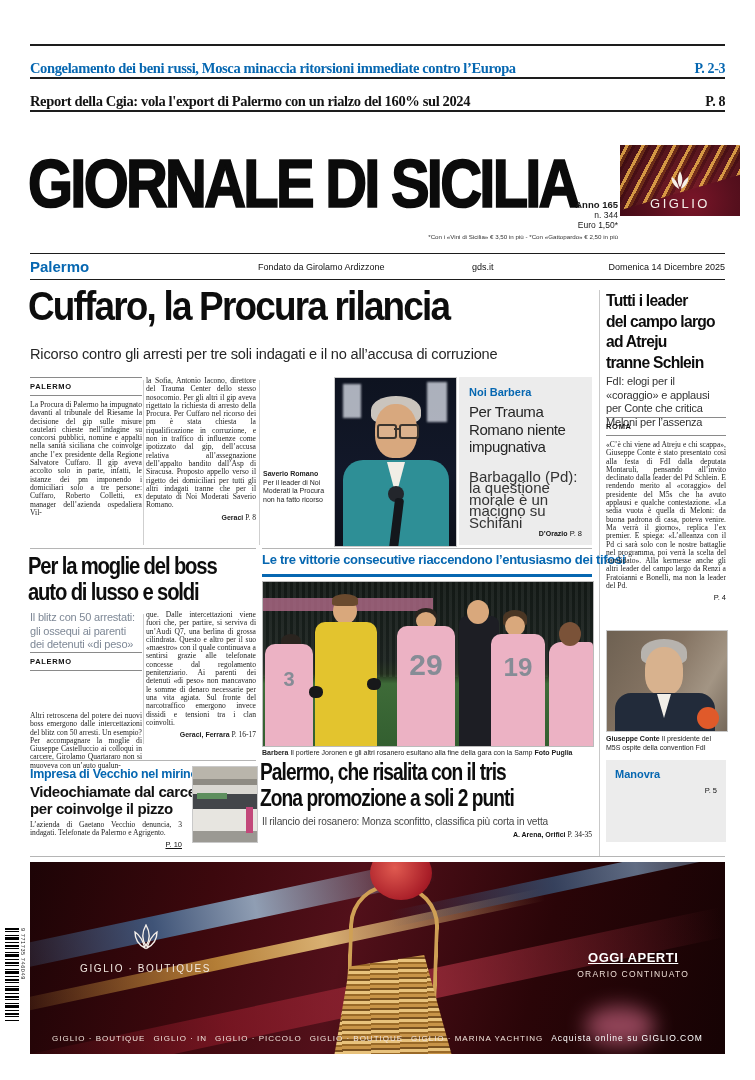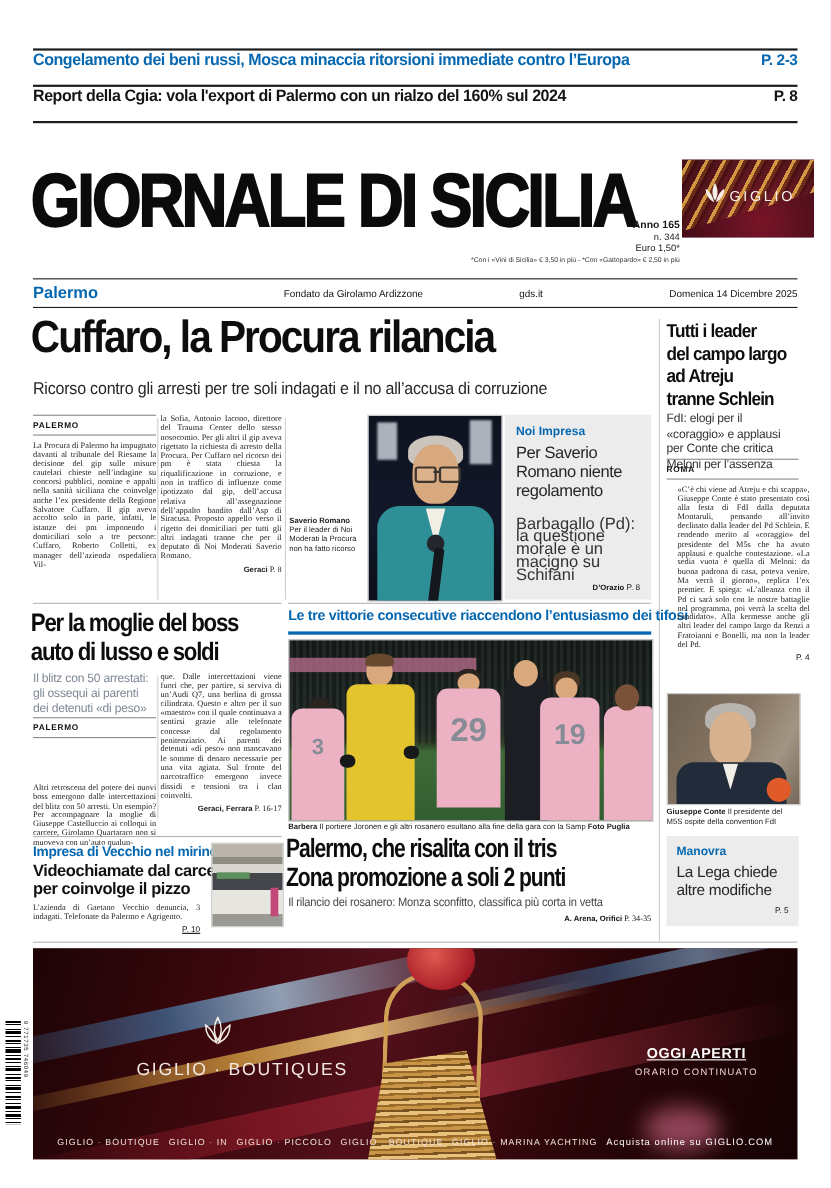--- a/index.html
+++ b/index.html
@@ -1,35 +1,35 @@
 <!DOCTYPE html>
 <html><head>
 <meta charset="utf-8">
 <style>
   html,body{margin:0;padding:0;background:#e9e9e9;}
   .page{position:relative;width:755px;height:1080px;margin:0 auto;background:#fff;
         font-family:"Liberation Sans",sans-serif;color:#111;overflow:hidden;}
   
   .teasers{position:absolute;left:30px;right:30px;top:44px;border-top:2px solid #1d1d1d;}
-  .teaser{display:flex;justify-content:space-between;align-items:flex-start;height:31px;
-          border-bottom:2px solid #1d1d1d;font-weight:bold;font-size:15px;letter-spacing:-0.4px;}
+  .teaser{display:flex;justify-content:space-between;align-items:flex-end;height:31px;
+          border-bottom:2px solid #1d1d1d;font-weight:bold;font-size:15px;letter-spacing:-0.4px;font-family:Liberation Serif, serif;}
   .teaser:last-child{border-bottom:2px solid #1d1d1d;}
   .teaser .tx{white-space:nowrap;transform:scaleX(.97);transform-origin:left;}
   .t-blue{color:#0667b1;} .t-black{color:#141414;} .t-gray{color:#8c8c8c;}
   .teaser .pg{font-size:14px;}
   
   .mast-title{position:absolute;left:28px;top:144px;font-size:63px;font-weight:bold;color:#0b0b0b;
           letter-spacing:-3px;white-space:nowrap;transform:scale(.92,1.08);transform-origin:left top;
           -webkit-text-stroke:1.6px #0b0b0b;}
   .giglio-box{position:absolute;left:620px;top:145px;width:120px;height:71px;overflow:hidden;
           background:radial-gradient(circle at 60% 80%,#7a1528 0%,#58101e 45%,#3a0813 100%);}
   .giglio-chains{position:absolute;inset:0;clip-path:polygon(0 0,100% 0,100% 42%,0 92%);
           background:repeating-linear-gradient(118deg,rgba(230,170,70,.05) 0 5px,rgba(235,175,75,.85) 5px 8px,
           rgba(130,70,20,.55) 8px 11px,rgba(60,20,10,.3) 11px 14px);}
-  .giglio-inner{position:absolute;inset:0;display:flex;flex-direction:row;align-items:center;justify-content:center;padding-bottom:5px;}
+  .giglio-inner{position:absolute;inset:0;display:flex;flex-direction:column;align-items:center;justify-content:flex-end;padding-bottom:5px;}
   .giglio-word{color:#f5efe9;font-size:13px;letter-spacing:2.5px;}
   .glogo{display:block;margin-bottom:2px;}
   .pubinfo{position:absolute;right:137px;top:200px;text-align:right;font-size:8.5px;line-height:10px;color:#1a1a1a;}
   .pubinfo .anno{font-weight:bold;font-size:9.5px;}
   .pubinfo .note{font-size:6.2px;color:#333;margin-top:2px;letter-spacing:0;}
   
   .folio{position:absolute;left:30px;right:30px;top:253px;height:25px;border-top:1.5px solid #1d1d1d;border-bottom:1px solid #1d1d1d;}
   .folio>div{position:absolute;top:0;height:25px;display:flex;align-items:center;}
   .f-edition{left:0;color:#0667b1;font-weight:bold;font-size:15px;}
   .f-founded{left:228px;font-size:9px;}
@@ -107,21 +107,21 @@
   .sp-h{position:absolute;left:260px;top:759px;font-size:24px;font-weight:bold;line-height:26px;
       letter-spacing:-1.2px;white-space:nowrap;transform:scaleX(.8);transform-origin:left;color:#0d0d0d;}
   .sp-sub{position:absolute;left:262px;top:815px;font-size:11px;color:#474747;letter-spacing:-0.2px;white-space:nowrap;transform:scaleX(.92);transform-origin:left;}
   .sp-byline{position:absolute;left:262px;top:830px;width:330px;text-align:right;font-size:7.5px;font-family:"Liberation Serif",serif;}
   .sp-byline b{font-family:"Liberation Sans",sans-serif;font-size:7px;}
   
   .sb-h{position:absolute;left:606px;top:291px;width:124px;font-size:17px;font-weight:bold;line-height:20.5px;letter-spacing:-0.8px;color:#0d0d0d;}
   .sb-h div{white-space:nowrap;transform:scaleX(.92);transform-origin:left;}
   .sb-sub{position:absolute;left:606px;top:375px;width:120px;font-size:11px;line-height:13.5px;color:#333;letter-spacing:-0.2px;}
   .sb-kicker{position:absolute;left:606px;top:417px;width:120px;}
-  .sb-body{position:absolute;left:606px;top:441px;width:120px;margin-left:10px;}
+  .sb-body{position:absolute;left:606px;top:441px;width:120px;}
   .sb-page{text-align:right;font-size:7.5px;margin-top:3px;font-family:"Liberation Sans",sans-serif;}
   .sb-photo{position:absolute;left:606px;top:630px;width:120px;height:100px;overflow:hidden;border:1px solid #c9c9c9;
       background:linear-gradient(120deg,#6e6152 0%,#857463 45%,#a39584 75%,#75685a 100%);}
   .c-hair{position:absolute;left:34px;top:8px;width:46px;height:26px;border-radius:50% 50% 30% 30%;background:#b7b3ae;}
   .c-face{position:absolute;left:38px;top:16px;width:38px;height:48px;border-radius:46% 46% 40% 40%;background:#d8b28e;}
   .c-suit{position:absolute;left:8px;top:62px;width:100px;height:40px;border-radius:16px 16px 0 0;background:#222b3a;}
   .c-shirt{position:absolute;left:50px;top:63px;width:14px;height:24px;background:#f2efe8;clip-path:polygon(0 0,100% 0,50% 100%);}
   .c-mic{position:absolute;right:8px;bottom:2px;width:22px;height:22px;border-radius:50%;background:#e05a2a;}
   .sb-caption{position:absolute;left:606px;top:735px;width:120px;font-size:7px;line-height:8.6px;color:#222;}
   .manovra{position:absolute;left:606px;top:760px;width:120px;height:82px;background:#ececec;padding:8px 9px;box-sizing:border-box;}
@@ -138,21 +138,21 @@
   .st-blue2{right:-80px;top:6px;width:420px;height:16px;background:linear-gradient(90deg,transparent,#3a5a80 40%,#7a98b8 60%,transparent);opacity:.7;}
   .ad-blob{position:absolute;right:70px;bottom:8px;width:70px;height:40px;border-radius:50%;background:#c2607c;filter:blur(10px);opacity:.7;}
   .ad-knot{position:absolute;left:340px;top:-16px;width:62px;height:54px;border-radius:50%;
       background:radial-gradient(circle at 40% 40%,#e05a50,#a91e28 70%,#7c1018);}
   .ad-handle{position:absolute;left:318px;top:22px;width:82px;height:140px;border:4px solid #cfa055;border-bottom:none;
       border-radius:42px 42px 0 0;transform:rotate(2deg);}
   .ad-bag{position:absolute;left:300px;top:92px;width:128px;height:118px;transform:rotate(2deg);
       clip-path:polygon(14% 12%,72% 0%,100% 97%,3% 100%);
       background:repeating-linear-gradient(176deg,#e8c27c 0 3px,#9a6a28 3px 5px,#c89448 5px 8px,#7a5220 8px 10px);}
   .ad-left{position:absolute;left:50px;top:62px;text-align:center;color:#f3e9e2;}
-  .ad-brand{font-size:16px;letter-spacing:1.6px;margin-top:5px;margin-left:44px;}
+  .ad-brand{font-size:10px;letter-spacing:1.6px;margin-top:5px;}
   .ad-right{position:absolute;right:36px;top:88px;text-align:center;color:#fff;}
   .ad-open{font-weight:bold;font-size:13px;letter-spacing:.5px;text-decoration:underline;}
   .ad-hours{font-size:8.5px;letter-spacing:1.2px;margin-top:4px;color:#ecdcd4;}
   .ad-stores{position:absolute;left:22px;right:22px;bottom:11px;display:flex;justify-content:space-between;align-items:center;
       color:#f0e3db;font-size:8px;letter-spacing:1px;white-space:nowrap;}
   .ad-online{font-size:8.5px;color:#fff;}
   
   .barcode{position:absolute;left:5px;top:928px;width:23px;height:94px;background:#fff;display:flex;align-items:stretch;}
   .bars{width:14px;height:100%;background:repeating-linear-gradient(180deg,#000 0 2px,#fff 2px 3px,#000 3px 4px,#fff 4px 7px,#000 7px 8px,#fff 8px 9px,#000 9px 12px,#fff 12px 14px,#000 14px 15px,#fff 15px 17px);}
   .bc-num{writing-mode:vertical-rl;font-size:5.5px;color:#222;letter-spacing:.6px;margin-left:1px;}
@@ -235,22 +235,22 @@
     <div class="r-lens" style="left:42px;"></div>
     <div class="r-lens" style="left:64px;"></div>
     <div class="r-bridge"></div>
     <div class="r-jacket"></div>
     <div class="r-shirt"></div>
     <div class="r-michead"></div>
     <div class="r-mic"></div>
   </div>
 
   <div class="graybox">
-    <div class="gb-kicker">Noi Impresa</div>
-    <div class="gb-title">Per Saverio Romano niente regolamento</div>
+    <div class="gb-kicker">Noi Barbera</div>
+    <div class="gb-title">Per Trauma Romano niente impugnativa</div>
     <div class="gb-text">Barbagallo (Pd): la questione morale è un macigno su Schifani</div>
     <div class="gb-byline">
       <b>D’Orazio</b>
       <span>P. 8</span>
     </div>
   </div>
 
   <div class="hrule" style="left:30px;top:548px;width:226px;"></div>
   <div class="hrule" style="left:262px;top:548px;width:330px;"></div>
   <div class="hrule" style="left:30px;top:760px;width:226px;"></div>
@@ -299,21 +299,21 @@
     <div class="jersey" style="left:2px;top:62px;width:48px;height:102px;">
       <span class="num" style="font-size:20px;margin-top:24px;">3</span>
     </div>
     <div class="head" style="left:70px;top:16px;width:24px;height:26px;"></div>
     <div class="hair" style="left:69px;top:12px;width:26px;height:12px;background:#6a4a2e;"></div>
     <div class="gk" style="left:52px;top:40px;width:62px;height:124px;"></div>
     <div class="glove" style="left:104px;top:96px;"></div>
     <div class="glove" style="left:46px;top:104px;"></div>
     <div class="hair" style="left:152px;top:26px;width:22px;height:14px;"></div>
     <div class="head" style="left:153px;top:30px;width:20px;height:18px;"></div>
-    <div class="jersey" style="left:134px;top:44px;width:58px;height:108px;">
+    <div class="jersey" style="left:134px;top:44px;width:58px;height:120px;">
       <span class="num" style="font-size:30px;margin-top:22px;">29</span>
     </div>
     <div class="darkman" style="left:196px;top:34px;width:40px;height:130px;"></div>
     <div class="head" style="left:204px;top:18px;width:22px;height:24px;"></div>
     <div class="hair" style="left:240px;top:28px;width:24px;height:16px;background:#4a3624;"></div>
     <div class="head" style="left:242px;top:34px;width:20px;height:20px;"></div>
     <div class="jersey" style="left:228px;top:52px;width:54px;height:112px;">
       <span class="num" style="font-size:26px;margin-top:18px;">19</span>
     </div>
     <div class="jersey" style="left:286px;top:60px;width:44px;height:104px;border-radius:12px 4px 0 0;"></div>
@@ -354,21 +354,20 @@
     <div class="c-suit"></div>
     <div class="c-shirt"></div>
     <div class="c-mic"></div>
   </div>
   <div class="sb-caption">
     <b>Giuseppe Conte</b>
     <span>Il presidente del M5S ospite della convention FdI</span>
   </div>
   <div class="manovra">
     <div class="mv-kicker">Manovra</div>
-    <div class="mv-title">La Lega chiede altre modifiche</div>
     <div class="mv-page">P. 5</div>
   </div>
 
   <div class="ad">
     <div class="streak st-blue1"></div>
     <div class="streak st-gold"></div>
     <div class="streak st-red"></div>
     <div class="streak st-blue2"></div>
     <div class="ad-blob"></div>
     <div class="ad-handle"></div>

